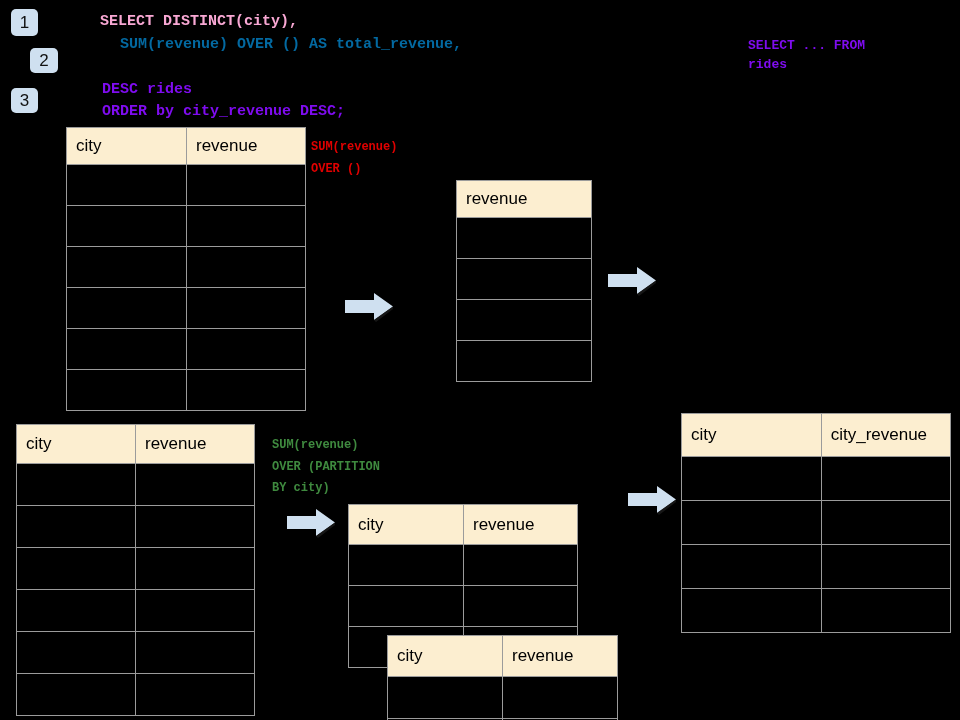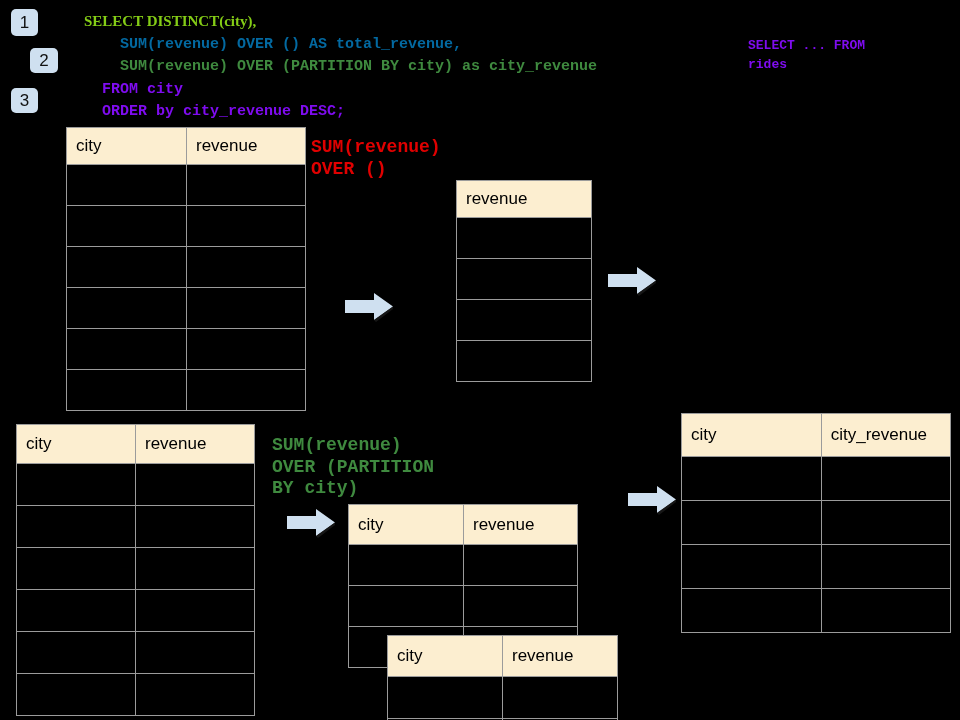--- a/index.html
+++ b/index.html
@@ -34,21 +34,21 @@
   
   .code {
     position: absolute;
     font-family: "Liberation Mono", "DejaVu Sans Mono", monospace;
     font-weight: bold;
     white-space: pre;
     line-height: 21.5px;
     letter-spacing: 0px;
   }
   .code.sql   { font-size: 15px; }
-  .code.annot { font-size: 18px; }
+  .code.annot { font-size: 12px; }
   .code.small { font-size: 13px; line-height: 19px; }
 
   
   .tbl {
     position: absolute;
     border-collapse: collapse;
     table-layout: fixed;
     background: #8b5cf6;
     box-sizing: border-box;
   }
@@ -84,24 +84,23 @@
   <div class="badge" style="left:11px; top:9px; width:27px; height:27px;">
     <span>1</span>
   </div>
   <div class="badge" style="left:30px; top:48px; width:28px; height:25px;">
     <span>2</span>
   </div>
   <div class="badge" style="left:11px; top:88px; width:27px; height:25px;">
     <span>3</span>
   </div>
 
-  <div class="code sql" style="left:84px; top:11px; color:#84cc16;font-family:Liberation Serif, serif;">SELECT DISTINCT(city),</div>
+  <div class="code sql" style="left:100px; top:11px; color:#f9a8d4;">SELECT DISTINCT(city),</div>
   <div class="code sql" style="left:84px; top:34px; color:#0369a1;">    SUM(revenue) OVER () AS total_revenue,</div>
-  <div class="code sql" style="left:84px; top:56px; color:#3f8a3f;">    SUM(revenue) OVER (PARTITION BY city) as city_revenue</div>
-  <div class="code sql" style="left:84px; top:79px; color:#7f0cf0;">  FROM city</div>
+  <div class="code sql" style="left:84px; top:79px; color:#7f0cf0;">  DESC rides</div>
   <div class="code small" style="left:748px; top:36px; color:#7f0cf0;">SELECT ... FROM
 rides</div>
 
   <div class="code sql" style="left:84px; top:101px; color:#7f0cf0;">  ORDER by city_revenue DESC;</div>
 
   <div class="code annot" style="left:311px; top:137px; color:#e00000;">SUM(revenue)
 OVER ()</div>
 
   <div class="code annot" style="left:272px; top:435px; color:#3f8a3f;">SUM(revenue)
 OVER (PARTITION

